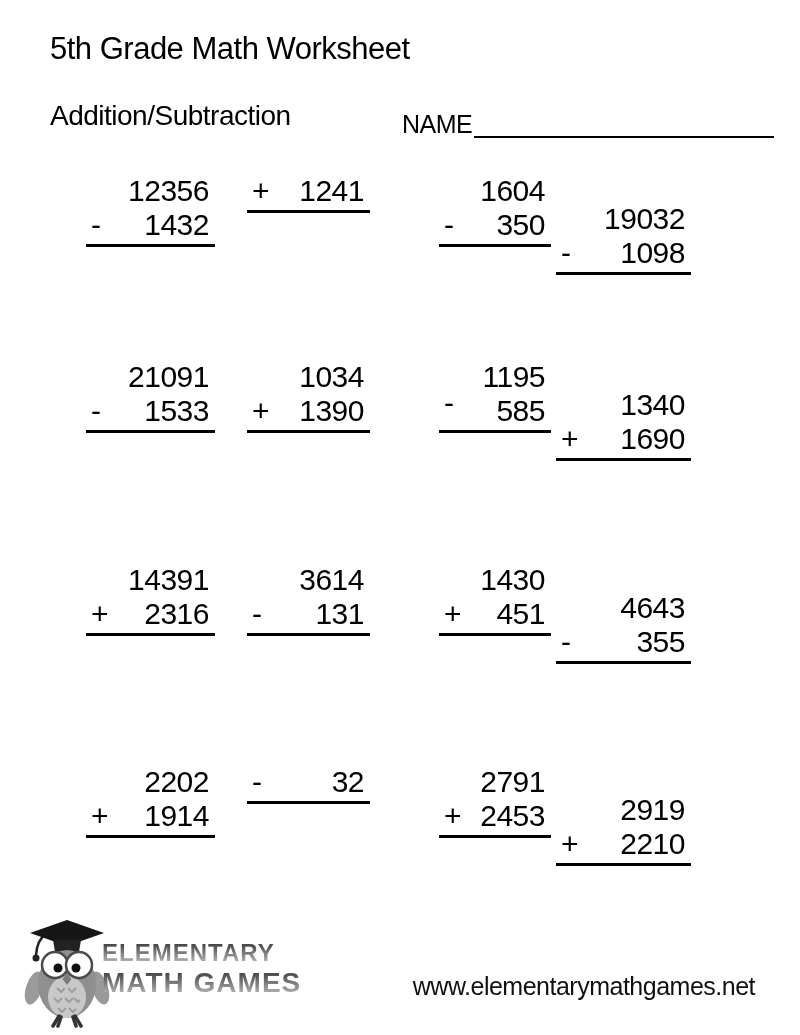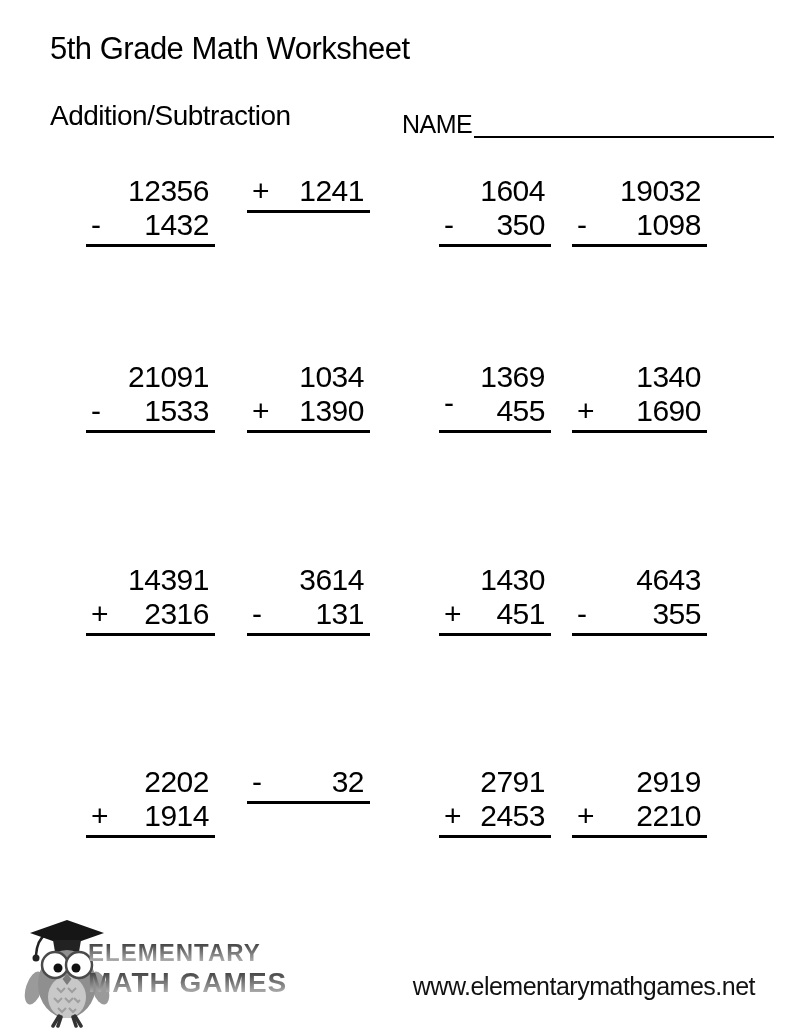--- a/index.html
+++ b/index.html
@@ -42,34 +42,35 @@
   }
   
   .r1 { top: 174px; }
   .r2 { top: 360px; }
   .r3 { top: 563px; }
   .r4 { top: 765px; }
   
   .c1 { left: 86px;  width: 129px; }
   .c2 { left: 247px; width: 123px; }
   .c3 { left: 409px; width: 112px; margin-left: 30px; }
-  .c4 { left: 572px; width: 135px; }
+  .c4 { left: 556px; width: 135px; margin-top: 28px; }
   
   .r2.c3 .op { transform: translateY(-8px); display: inline-block; }
 
   
   .owl {
     position: absolute; left: 24px; top: 918px;
   }
   .logo-text {
     position: absolute; left: 88px; top: 941px; line-height: 1;
   }
   .logo-line {
     font-weight: 700; color: #6f6f6f; letter-spacing: 1px; white-space: nowrap;
     font-family: "Liberation Sans", sans-serif;
+    margin-left: 14px;
   }
   @supports (-webkit-background-clip: text) {
     .logo-line {
       background: linear-gradient(180deg, #414141 10%, #bdbdbd 95%);
       -webkit-background-clip: text;
       background-clip: text;
       color: transparent;
     }
   }
   .logo-line1 { font-size: 24px; }
@@ -125,24 +126,24 @@
       </div>
   </div>
   <div class="problem r2 c2">
     <div class="p-top">1034</div>
     <div class="p-bottom">
         <span class="op">+</span>
         <span class="operand">1390</span>
       </div>
   </div>
   <div class="problem r2 c3">
-    <div class="p-top">1369</div>
-    <div class="p-bottom">
-        <span class="op">-</span>
-        <span class="operand">455</span>
+    <div class="p-top">1195</div>
+    <div class="p-bottom">
+        <span class="op">-</span>
+        <span class="operand">585</span>
       </div>
   </div>
   <div class="problem r2 c4">
     <div class="p-top">1340</div>
     <div class="p-bottom">
         <span class="op">+</span>
         <span class="operand">1690</span>
       </div>
   </div>
 

